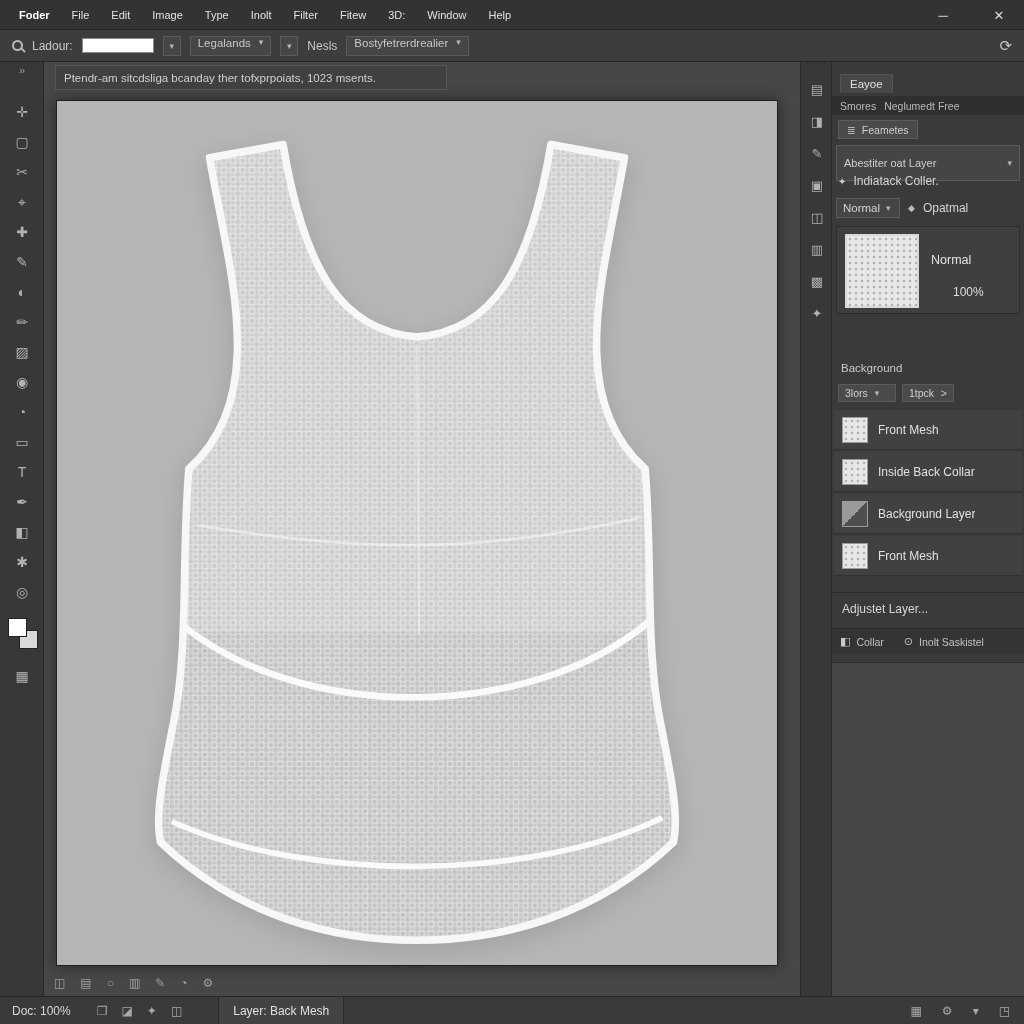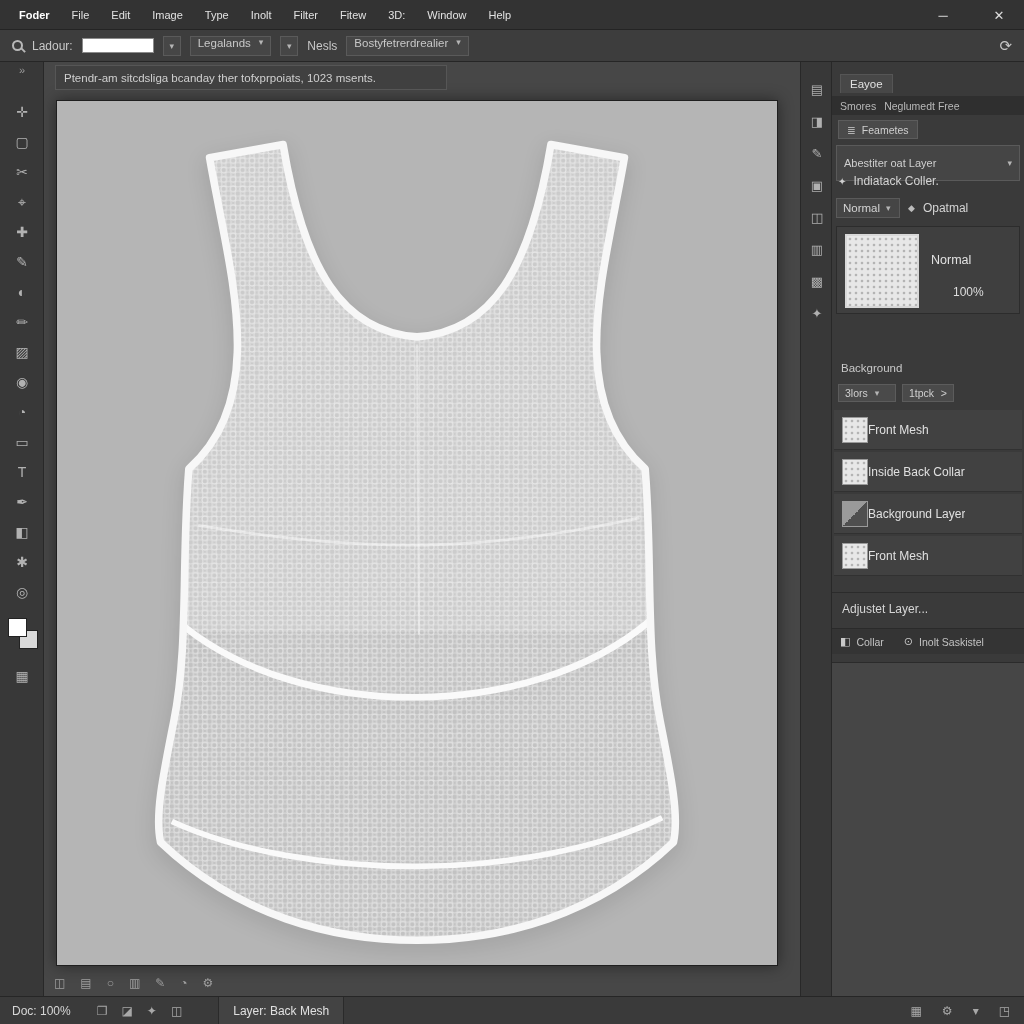--- a/index.html
+++ b/index.html
@@ -85,21 +85,21 @@
     background-size:6px 6px}
   #lp-prevthumb{position:absolute;left:8px;top:7px;width:74px;height:74px;border:2px solid #d8d8d8}
   #lp-prevmode{position:absolute;left:94px;top:26px;font-size:12.5px;color:#e2e2e2}
   #lp-prevop{position:absolute;left:116px;top:58px;font-size:12px;color:#dedede}
   #lp-bg-label{left:9px;top:300px;font-size:11.5px;color:#c9c9c9}
   #lp-smalldd{left:6px;top:322px;width:58px;height:18px;background:#4a4a4a;border:1px solid #5c5c5c;
     display:flex;align-items:center;gap:7px;padding:0 6px;font-size:10.5px;color:#cfcfcf}
   #lp-smallbtn{left:70px;top:322px;width:52px;height:18px;background:#4a4a4a;border:1px solid #5c5c5c;
     display:flex;align-items:center;justify-content:space-between;padding:0 6px;font-size:10.5px;color:#cfcfcf}
   .layer-row{position:absolute;left:2px;width:188px;height:40px;background:#414141;
-    border-bottom:1px solid #313131;display:flex;align-items:center;padding:0 8px}
+    border-bottom:1px solid #313131;display:flex;align-items:center;gap:10px;padding:0 8px}
   .layer-thumb{width:26px;height:26px;border:1px solid #9a9a9a;flex:0 0 auto}
   .layer-thumb.dark{background:linear-gradient(135deg,#9a9a9a 50%,#4f4f4f 50%)}
   .layer-name{font-size:12px;color:#e0e0e0;white-space:nowrap;overflow:hidden}
   #lp-divider{left:0;top:530px;width:192px;height:1px;background:#2b2b2b}
   #lp-adjitem{left:10px;top:540px;font-size:12px;color:#d6d6d6}
   #lp-footer{left:0;top:566px;width:192px;height:26px;background:#343434;border-top:1px solid #2a2a2a;
     display:flex;align-items:center;gap:6px;padding:0 8px;font-size:10.5px;color:#c3c3c3}
   #lp-footer .ico{font-size:11px;color:#c9c9c9}
   #lp-empty{left:0;top:600px;width:192px;height:334px;background:#464646;border-top:1px solid #2b2b2b}
 

